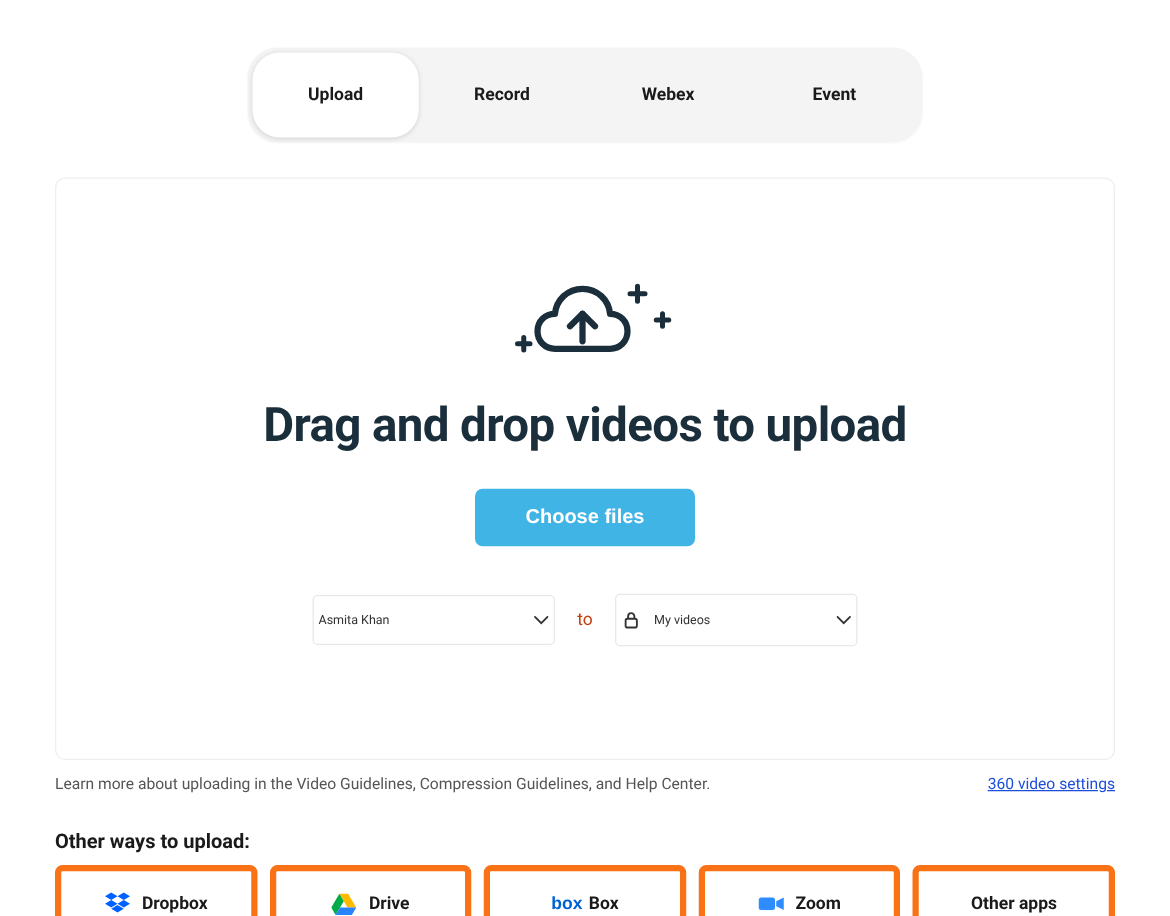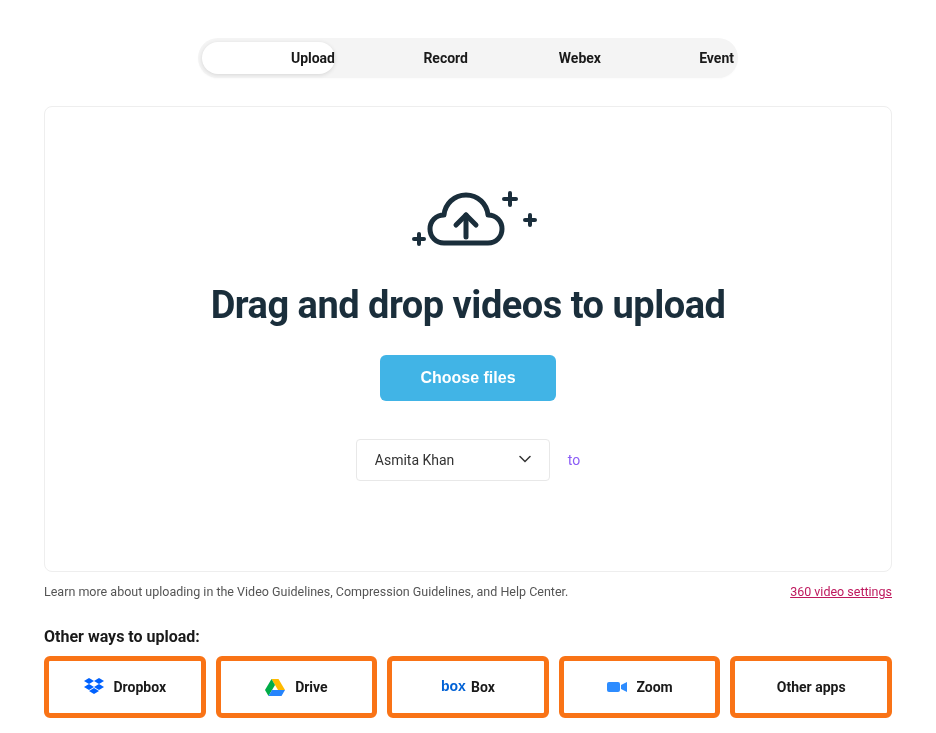--- a/index.html
+++ b/index.html
@@ -24,22 +24,22 @@
       display: flex;
       background: #f4f4f4;
       border-radius: 24px;
       padding: 4px;
       width: 540px;
       position: relative;
       box-shadow: 0 1px 2px rgba(0,0,0,0.02);
     }
     .tab {
       flex: 1;
-      text-align: right;
-      padding: 8px 0;
+      text-align: center;
+      padding: 26px 0;
       font-size: 14px;
       font-weight: 700;
       color: #1a1a1a;
       cursor: pointer;
       border-radius: 22px;
       position: relative;
       z-index: 2;
     }
     .tab.active {
       background: #fff;
@@ -77,57 +77,57 @@
       cursor: pointer;
     }
     .select-row {
       display: flex;
       align-items: center;
       gap: 18px;
       margin-top: 38px;
     }
     .select-box {
       display: flex;
-      align-items: flex-start;
+      align-items: center;
       border: 1px solid #e8e8e8;
       border-radius: 4px;
-      padding: 12px 18px;
+      padding: 12px 4px;
       min-width: 194px;
       cursor: pointer;
-      font-size: 14px;
+      font-size: 10px;
       color: #333;
       gap: 10px;
       background: #fff;
     }
     .select-box .label {
       flex: 1;
     }
     .chevron-down {
       font-size: 12px;
       color: #333;
     }
     .to-label {
       font-size: 14px;
-      color: #8b5cf6;
+      color: #c2410c;
     }
     .lock-icon {
       width: 16px;
       height: 16px;
       flex-shrink: 0;
     }
     .footer-row {
       display: flex;
       justify-content: space-between;
       margin: 12px 44px 0 44px;
       font-size: 12.5px;
       color: #555;
       text-align: center;
     }
     .footer-link {
-      color: #be185d;
+      color: #1d4ed8;
       text-decoration: underline;
       cursor: pointer;
     }
     .other-ways-label {
       margin: 28px 44px 10px 44px;
       font-size: 16px;
       font-weight: 700;
       color: #1a1a1a;
     }
     .apps-row {
@@ -195,20 +195,34 @@
   <div class="select-row">
     <div class="select-box">
       <span class="label">Asmita Khan</span>
       <span class="chevron-down">
         <svg width="12" height="8" viewBox="0 0 12 8">
             <path d="M1 1.5 L6 6.5 L11 1.5" stroke="#333" stroke-width="1.5" fill="none" stroke-linecap="round"></path>
           </svg>
       </span>
     </div>
     <span class="to-label">to</span>
+    <div class="select-box">
+      <span class="lock-icon">
+        <svg width="16" height="16" viewBox="0 0 16 16">
+            <rect x="3.5" y="7" width="9" height="7" rx="1.5" fill="none" stroke="#333" stroke-width="1.5"></rect>
+            <path d="M5.5 7 V5 a2.5 2.5 0 0 1 5 0 V7" fill="none" stroke="#333" stroke-width="1.5"></path>
+          </svg>
+      </span>
+      <span class="label">My videos</span>
+      <span class="chevron-down">
+        <svg width="12" height="8" viewBox="0 0 12 8">
+            <path d="M1 1.5 L6 6.5 L11 1.5" stroke="#333" stroke-width="1.5" fill="none" stroke-linecap="round"></path>
+          </svg>
+      </span>
+    </div>
   </div>
 </div>
 
 <div class="footer-row">
   <span>Learn more about uploading in the Video Guidelines, Compression Guidelines, and Help Center.</span>
   <a class="footer-link">360 video settings</a>
 </div>
 
 <div class="other-ways-label">Other ways to upload:</div>
 

